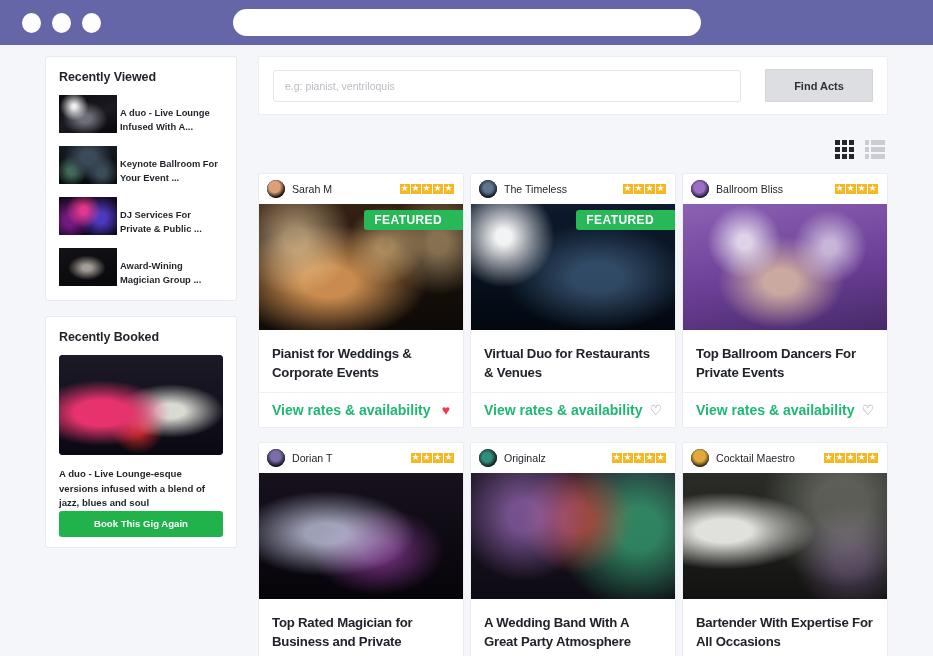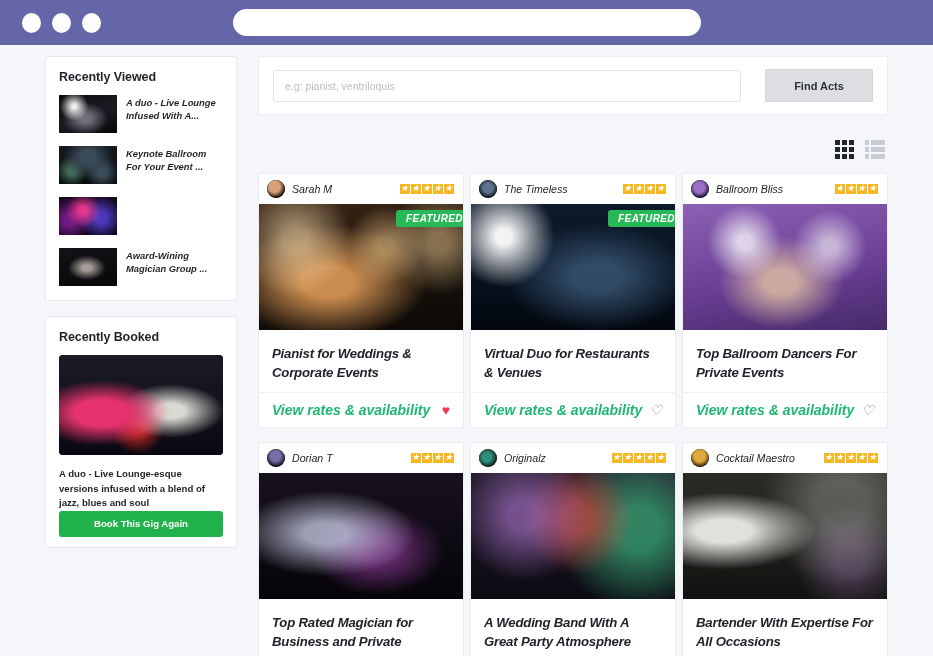--- a/index.html
+++ b/index.html
@@ -59,24 +59,23 @@
   }
   .panel-title {
     font-size: 12.5px;
     font-weight: bold;
     color: #1f2328;
     margin-bottom: 11px;
     letter-spacing: -0.1px;
   }
   .rv-item {
     display: flex;
-    gap: 9px;
+    gap: 3px;
     margin-bottom: 13px;
-    align-items: flex-start;
-    font-style: italic;
+    align-items: flex-end;
   }
   .rv-item:last-child { margin-bottom: 4px; }
   .rv-thumb {
     width: 58px; height: 38px;
     flex: 0 0 58px;
     border-radius: 1px;
     overflow: hidden;
     position: relative;
     background: #111;
   }
@@ -193,21 +192,20 @@
     grid-template-columns: repeat(3, 1fr);
     gap: 14px 6px;
   }
   .card {
     background: #ffffff;
     border: 1px solid #ebedf1;
     border-radius: 2px;
     overflow: hidden;
     display: flex;
     flex-direction: column;
-    font-style: italic;
   }
   .card-head {
     display: flex;
     align-items: center;
     gap: 7px;
     padding: 6px 9px 6px 8px;
   }
   .avatar {
     width: 18px; height: 18px;
     border-radius: 50%;
@@ -242,24 +240,24 @@
     height: 126px;
     position: relative;
     overflow: hidden;
     background: #1a1a22;
   }
   .featured {
     position: absolute;
     top: 6px; right: 0;
     background: #27b857;
     color: #ffffff;
-    font-size: 10px;
+    font-size: 12px;
     font-weight: bold;
     letter-spacing: 0.4px;
-    padding: 3px 0 3px 10px;
+    padding: 3px 21px 3px 10px;
     border-radius: 3px 0 0 3px;
     z-index: 4;
   }
   .card-title {
     font-size: 13.2px;
     font-weight: bold;
     line-height: 1.44;
     color: #20242a;
     padding: 14px 13px 0 13px;
     min-height: 62px;
@@ -398,20 +396,21 @@
           <div class="rv-item">
             <span class="rv-thumb">
               <span class="ph ph-keynote"></span>
             </span>
             <span class="rv-label">Keynote Ballroom For Your Event ...</span>
           </div>
           <div class="rv-item">
             <span class="rv-thumb">
               <span class="ph ph-dj"></span>
             </span>
+            <span class="rv-label">DJ Services For Private &amp; Public ...</span>
           </div>
           <div class="rv-item">
             <span class="rv-thumb">
               <span class="ph ph-acro"></span>
             </span>
             <span class="rv-label">Award-Wining Magician Group ...</span>
           </div>
         </div>
     </section>
 

